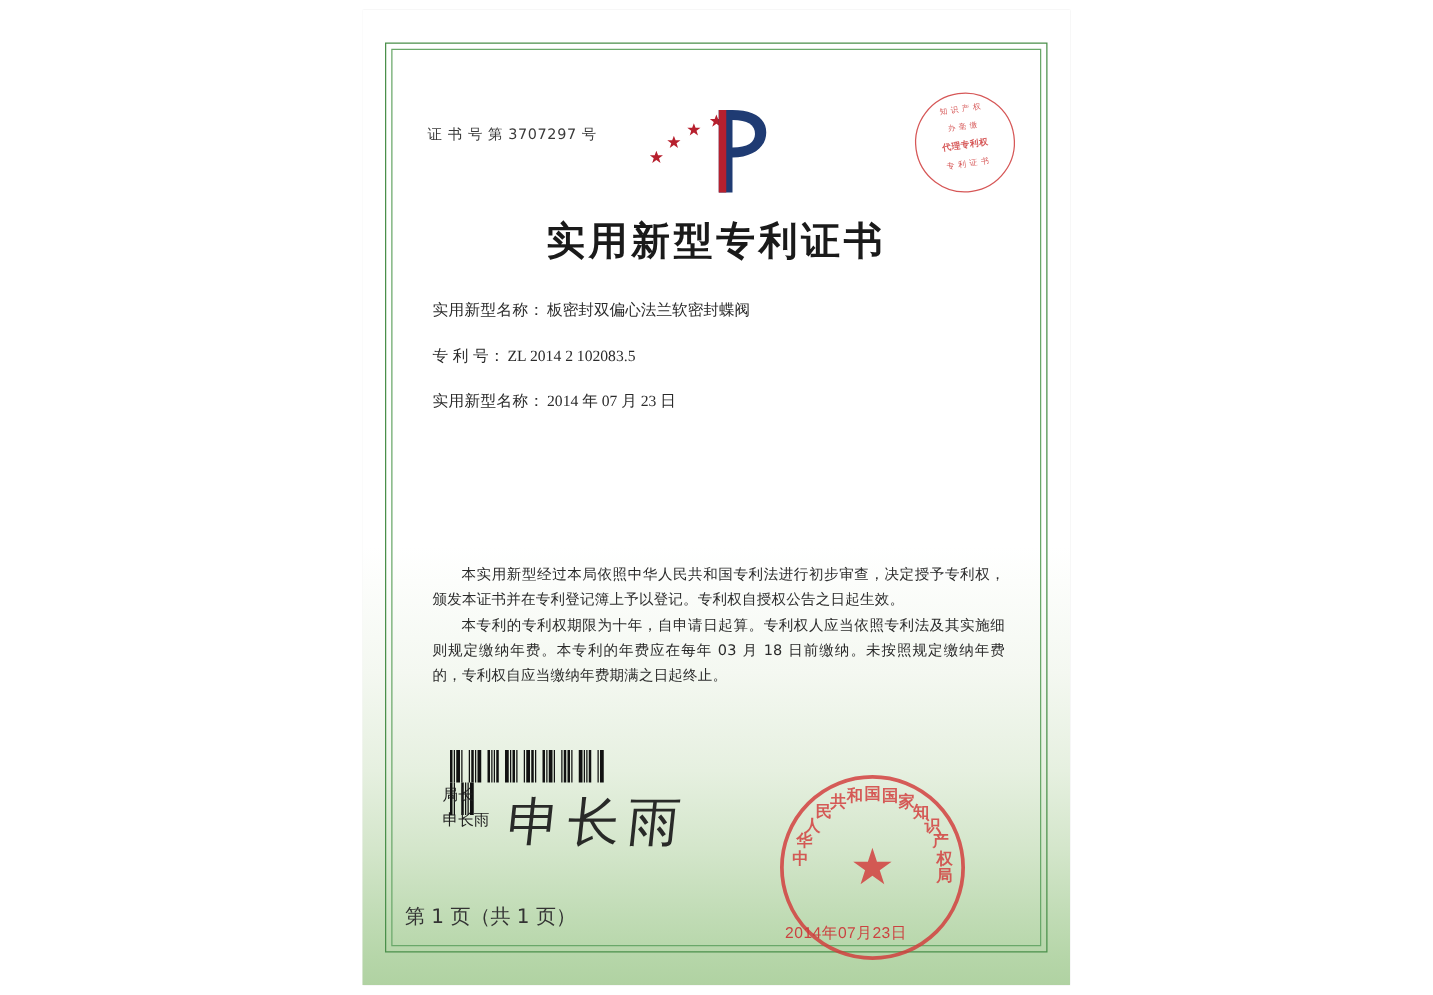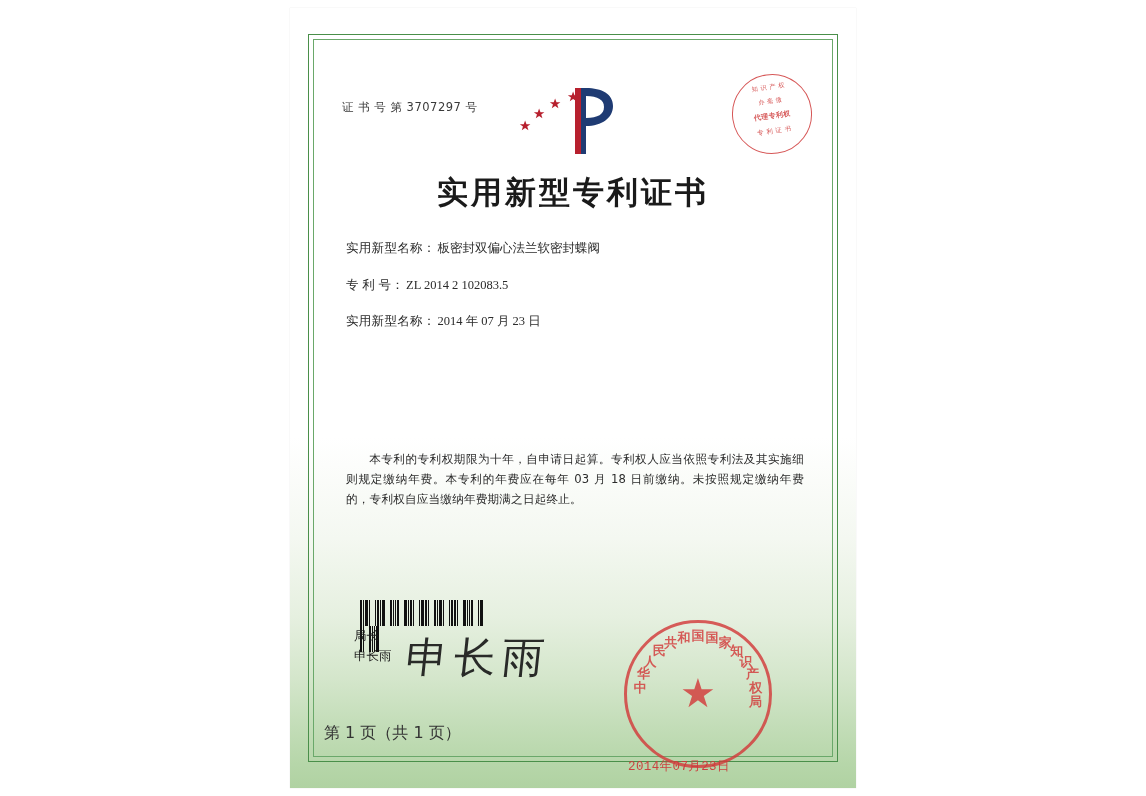--- a/index.html
+++ b/index.html
@@ -227,24 +227,23 @@
     font-size: 40px;
     color: #d33b3b;
     line-height: 1;
   }
   .seal-date {
     position: absolute;
     left: 304px;
     top: 686px;
     font-size: 12.5px;
     color: #cc3b3b;
-    font-family: Liberation Mono, monospace;
+    font-family: Liberation Sans, sans-serif;
     letter-spacing: 0.4px;
     opacity: 0.95;
-    margin-top: 20px;
   }
   .footer {
     position: absolute;
     left: 0; right: 0;
     bottom: 4px;
     text-align: left;
     font-size: 16px;
     color: #333;
     font-family: "DejaVu Sans", sans-serif;
   }
@@ -294,20 +293,21 @@
         </div>
         <div class="field-row">
           <span class="field-label">专    利    号：</span><span class="field-value">ZL 2014 2 102083.5</span>
         </div>
         <div class="field-row">
           <span class="field-label">实用新型名称：</span><span class="field-value">2014 年 07 月 23 日</span>
         </div>
       </div>
 
       <div class="paras">
+        <div class="para">本实用新型经过本局依照中华人民共和国专利法进行初步审查，决定授予专利权，颁发本证书并在专利登记簿上予以登记。专利权自授权公告之日起生效。</div>
         <div class="para">本专利的专利权期限为十年，自申请日起算。专利权人应当依照专利法及其实施细则规定缴纳年费。本专利的年费应在每年 03 月 18 日前缴纳。未按照规定缴纳年费的，专利权自应当缴纳年费期满之日起终止。</div>
       </div>
 
       <div class="barcode">
         <span style="width:2px"></span><span style="width:1px"></span><span style="width:3px"></span><span style="width:1px"></span>
         <span style="width:1px"></span><span style="width:2px"></span><span style="width:1px"></span><span style="width:3px"></span>
         <span style="width:2px"></span><span style="width:1px"></span><span style="width:1px"></span><span style="width:2px"></span>
         <span style="width:3px"></span><span style="width:1px"></span><span style="width:2px"></span><span style="width:1px"></span>
         <span style="width:1px"></span><span style="width:3px"></span><span style="width:2px"></span><span style="width:1px"></span>
         <span style="width:2px"></span><span style="width:1px"></span><span style="width:3px"></span><span style="width:1px"></span>

